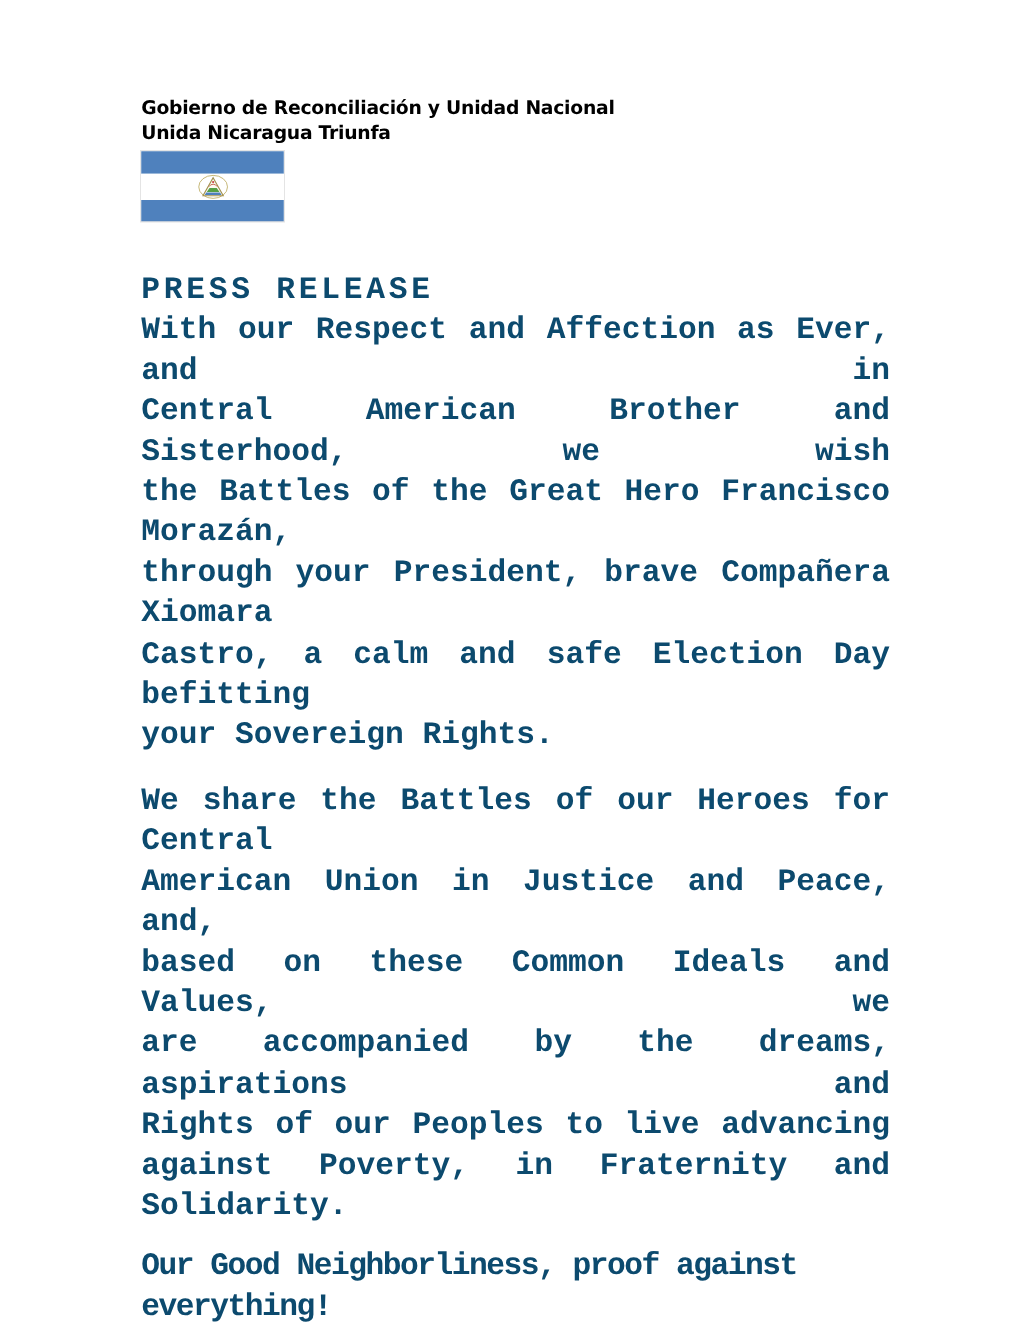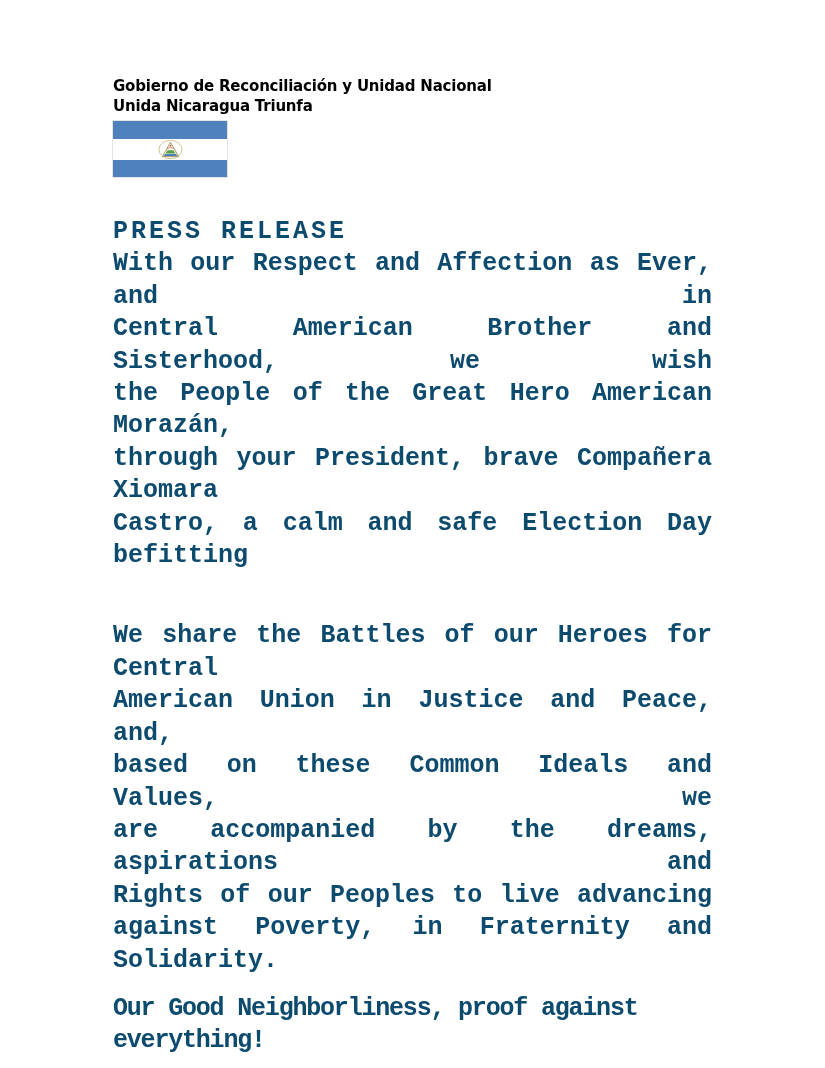--- a/index.html
+++ b/index.html
@@ -40,21 +40,21 @@
     font-size: 25px;
     color: #0c4a6e;
   }
   .title {
     margin-top: 39px;
     line-height: 32.4px;
     letter-spacing: 3px;
   }
   .para { line-height: 32.4px; }
   .para-1 { }
-  .para-2 { margin-top: 48px; }
+  .para-2 { margin-top: 20px; }
   .justified .jline { text-align: justify; text-align-last: justify; }
   .justified .jline.last { text-align-last: left; }
   .closing-1 { margin-top: 16px; letter-spacing: -1.2px; }
   .closing-2 { margin-top: 36px; }
   .signature { margin-top: 27px; line-height: 26.8px; }
 </style>
 </head>
 <body>
 
 <div class="page">
@@ -78,23 +78,24 @@
     </div>
     <div class="stripe" style="background-color: rgb(79, 129, 189);"></div>
   </div>
 
   <div class="doc">
     <div class="title">PRESS RELEASE</div>
 
     <div class="para para-1 justified">
         <div class="jline">With our Respect and Affection as Ever, and in</div>
         <div class="jline">Central American Brother and Sisterhood, we wish</div>
-        <div class="jline">the People of the Great Hero American Morazán,</div>
+        <div class="jline">the Battles of the Great Hero Francisco Morazán,</div>
         <div class="jline">through your President, brave Compañera Xiomara</div>
         <div class="jline">Castro, a calm and safe Election Day befitting</div>
+        <div class="jline last">your Sovereign Rights.</div>
       </div>
 
     <div class="para para-2 justified">
         <div class="jline">We share the Battles of our Heroes for Central</div>
         <div class="jline">American Union in Justice and Peace, and,</div>
         <div class="jline">based on these Common Ideals and Values, we</div>
         <div class="jline">are accompanied by the dreams, aspirations and</div>
         <div class="jline">Rights of our Peoples to live advancing</div>
         <div class="jline last">against Poverty, in Fraternity and Solidarity.</div>
       </div>

